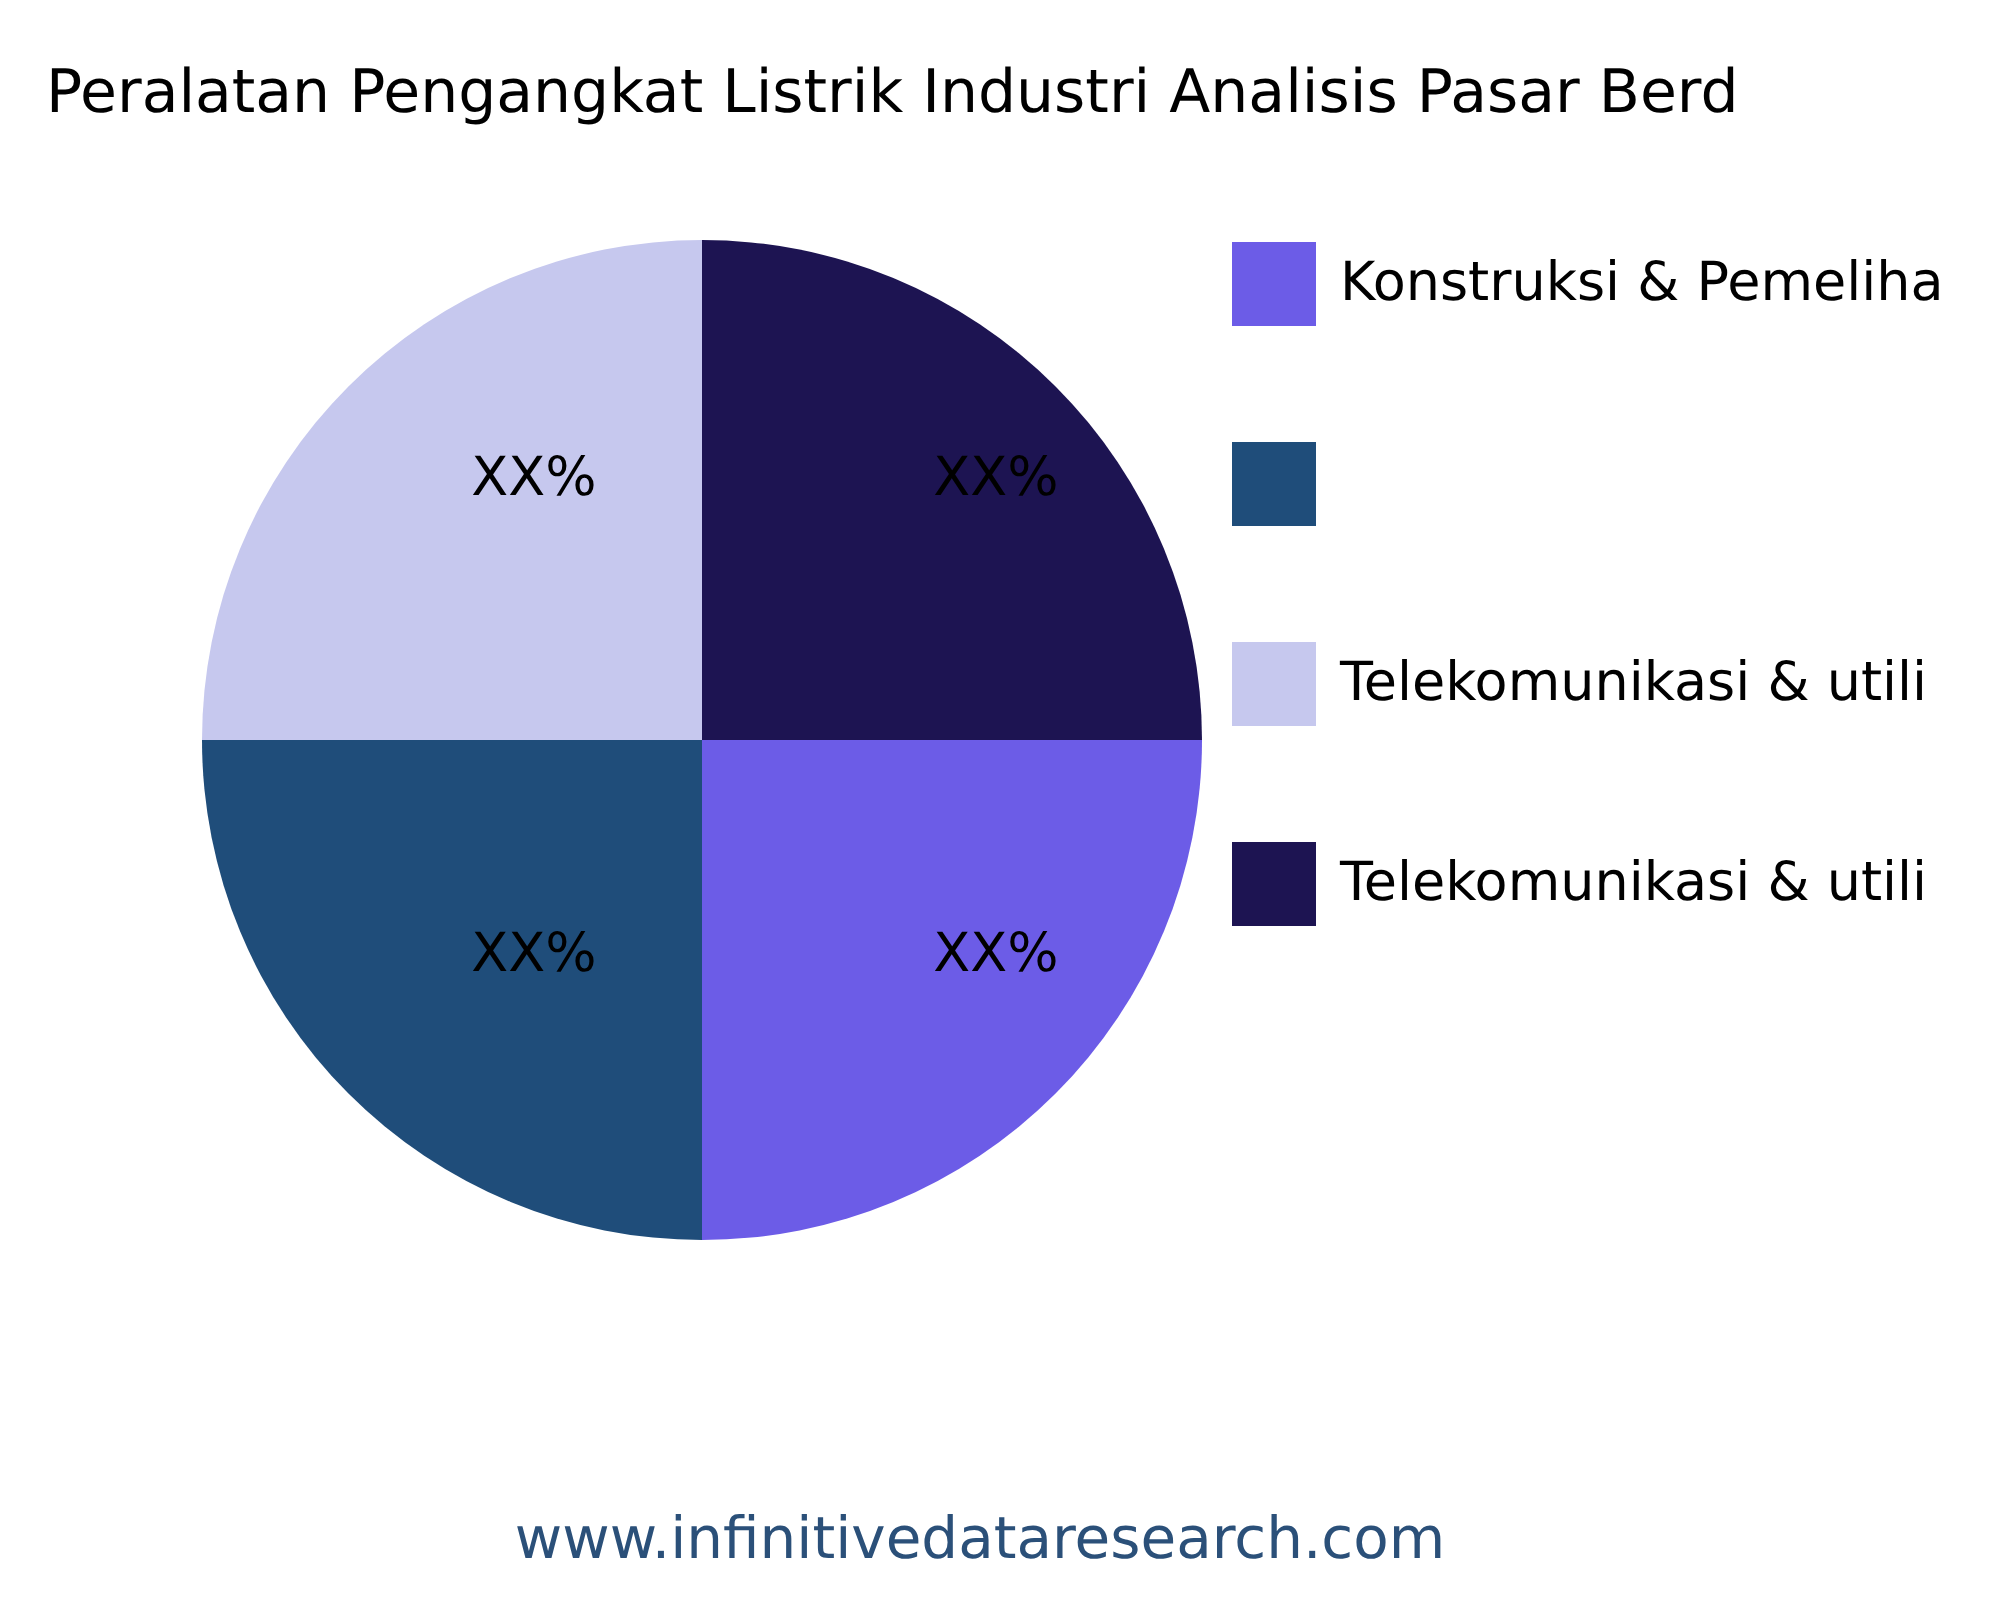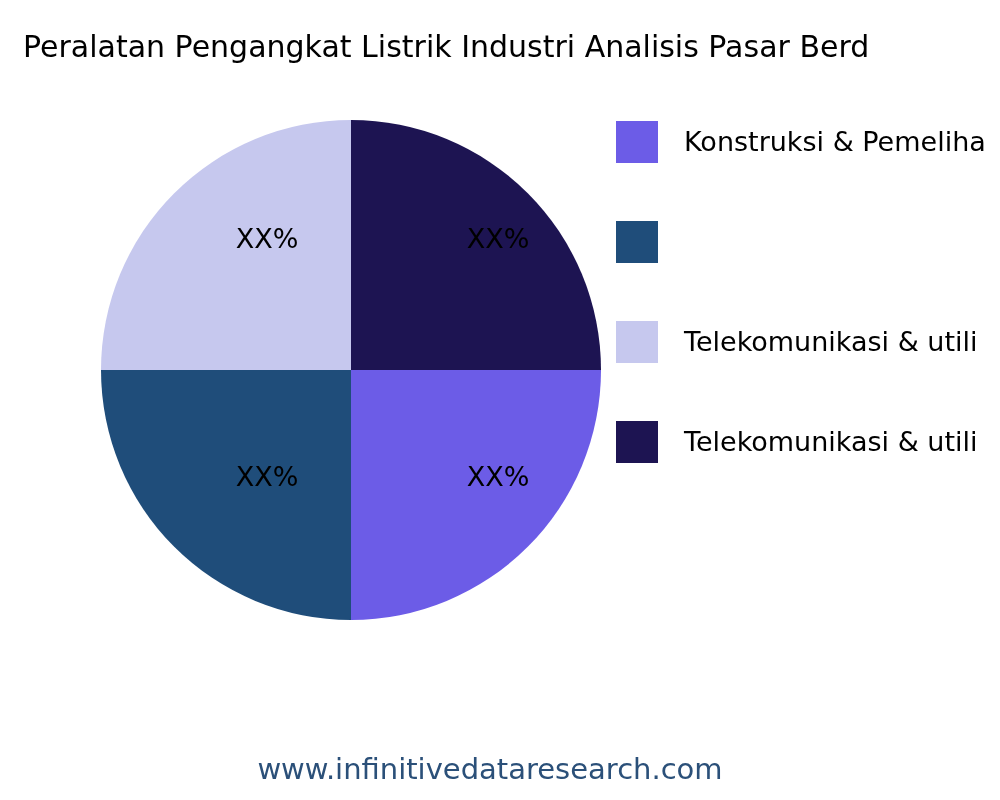--- a/index.html
+++ b/index.html
@@ -60,21 +60,21 @@
     display: flex;
     align-items: center;
     white-space: nowrap;
   }
   .legend-swatch {
     width: 42px;
     height: 42px;
     flex: 0 0 42px;
   }
   .legend-label {
-    margin-left: 26px;
+    margin-left: 12px;
     font-size: 27px;
     line-height: 42px;
     color: #000000;
   }
 
   
   #footer-url {
     position: absolute;
     left: 0;
     top: 752px;

